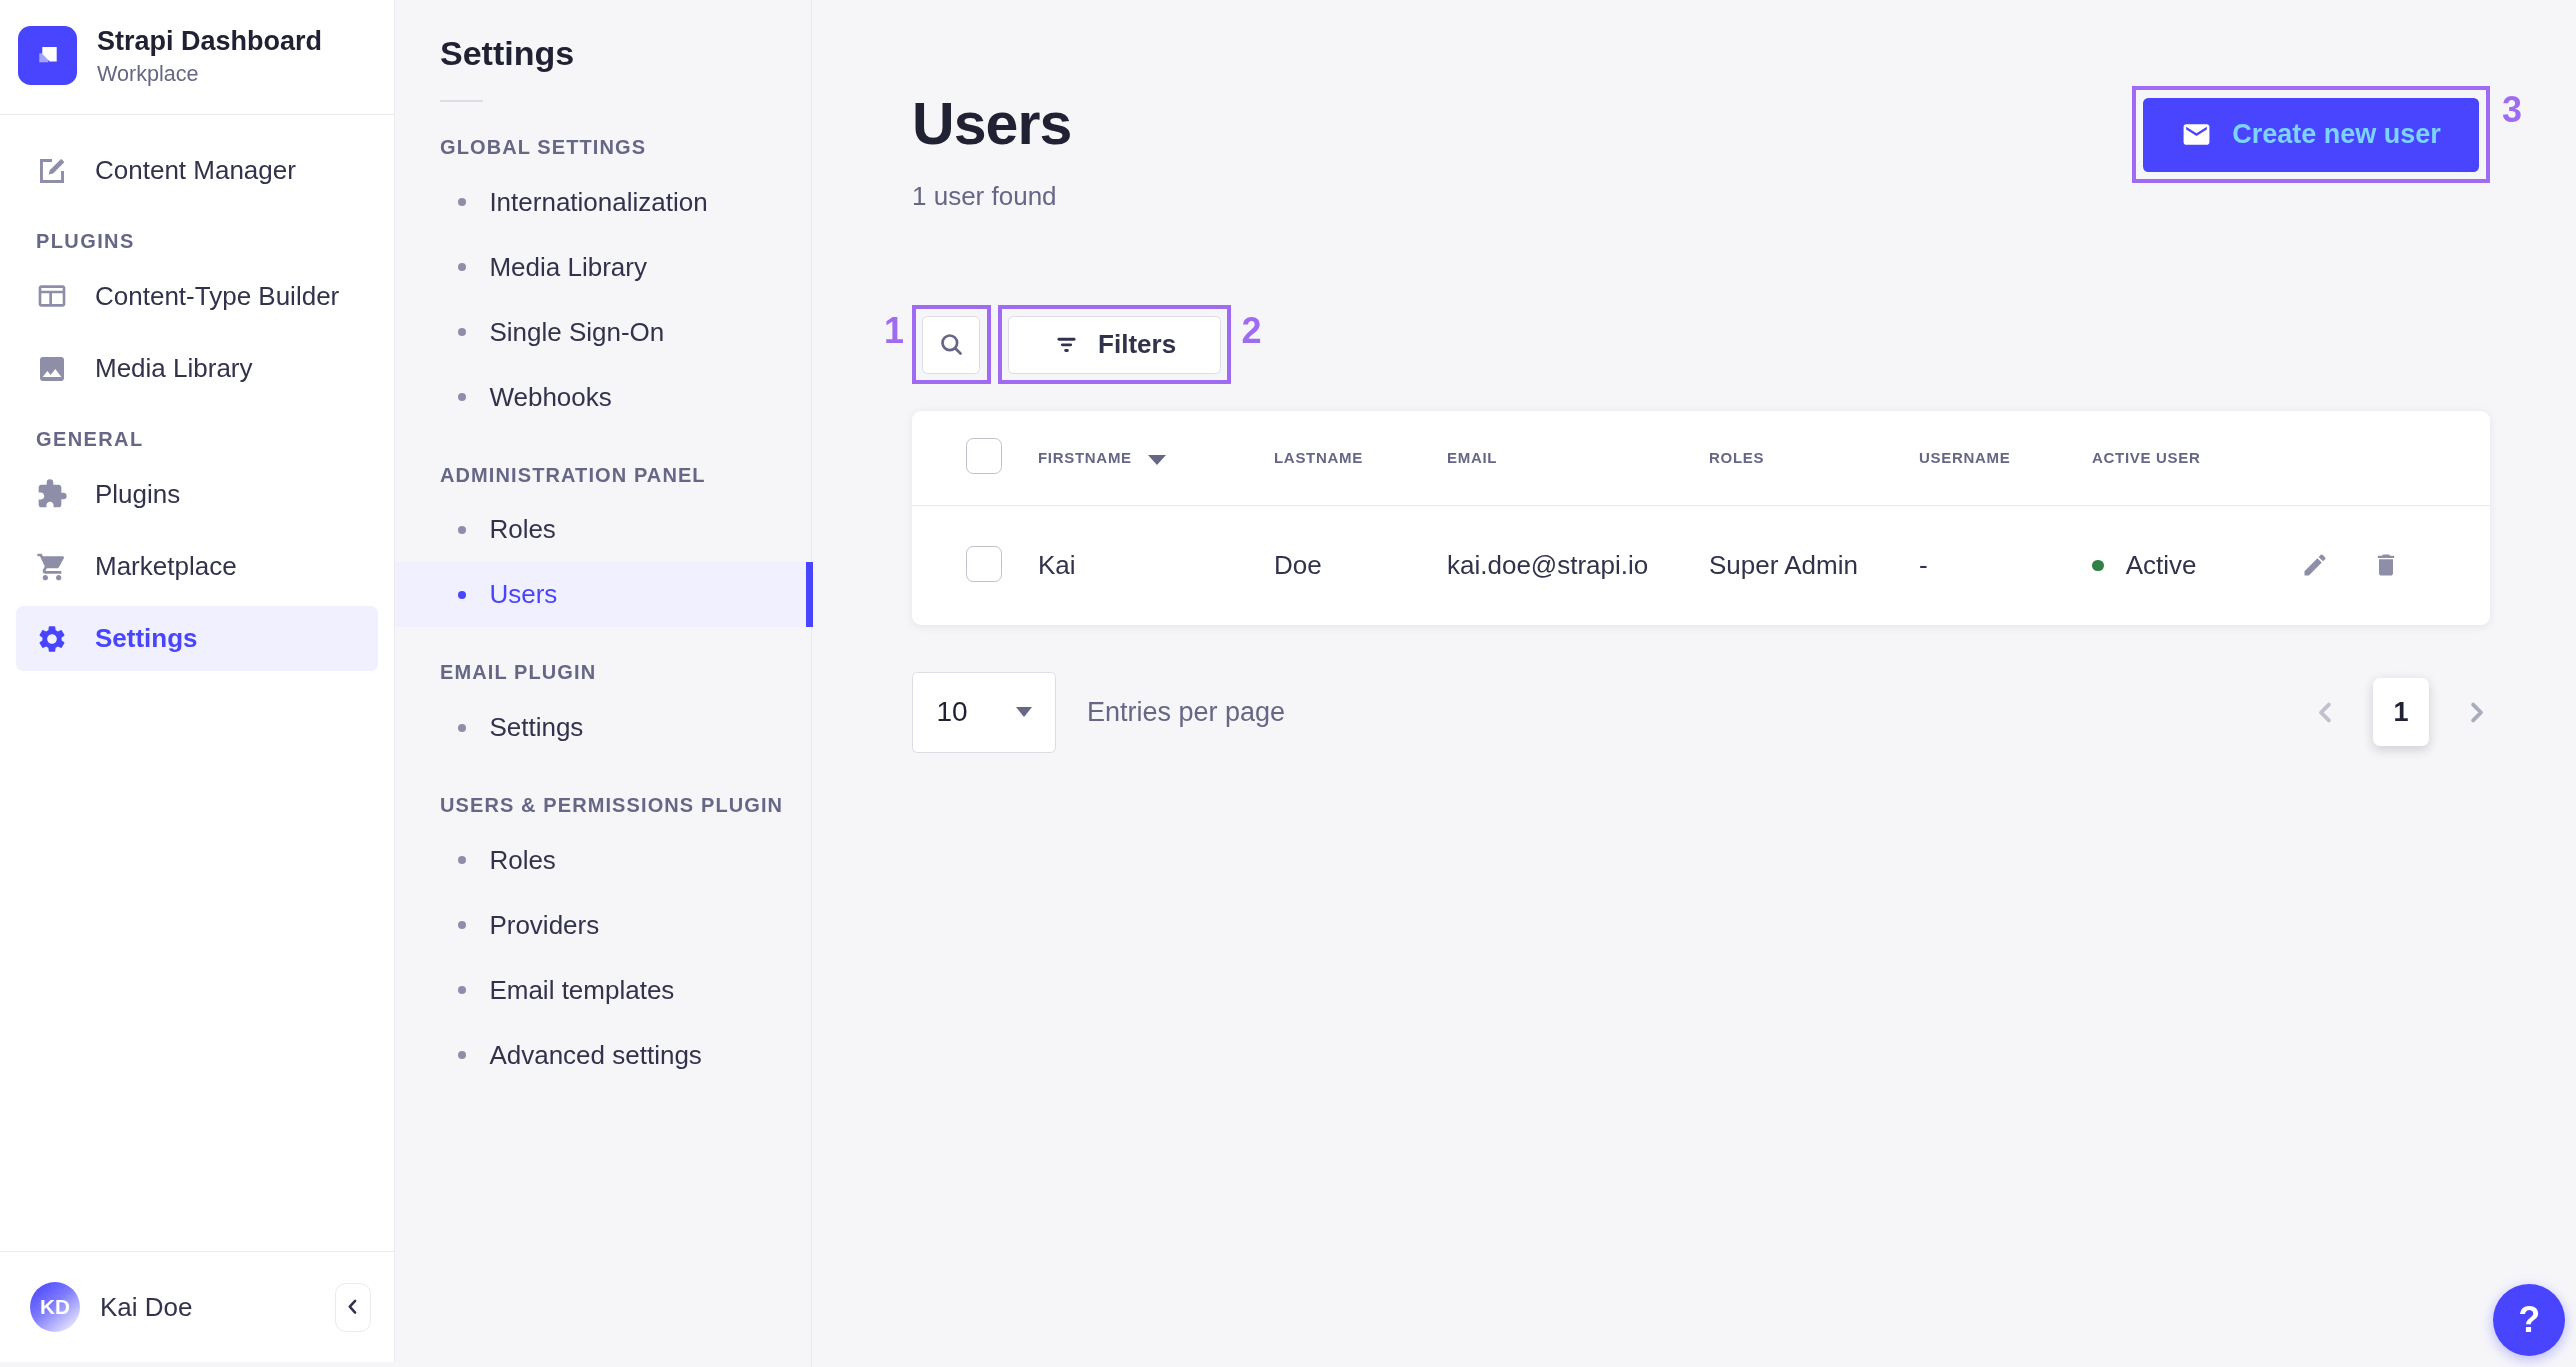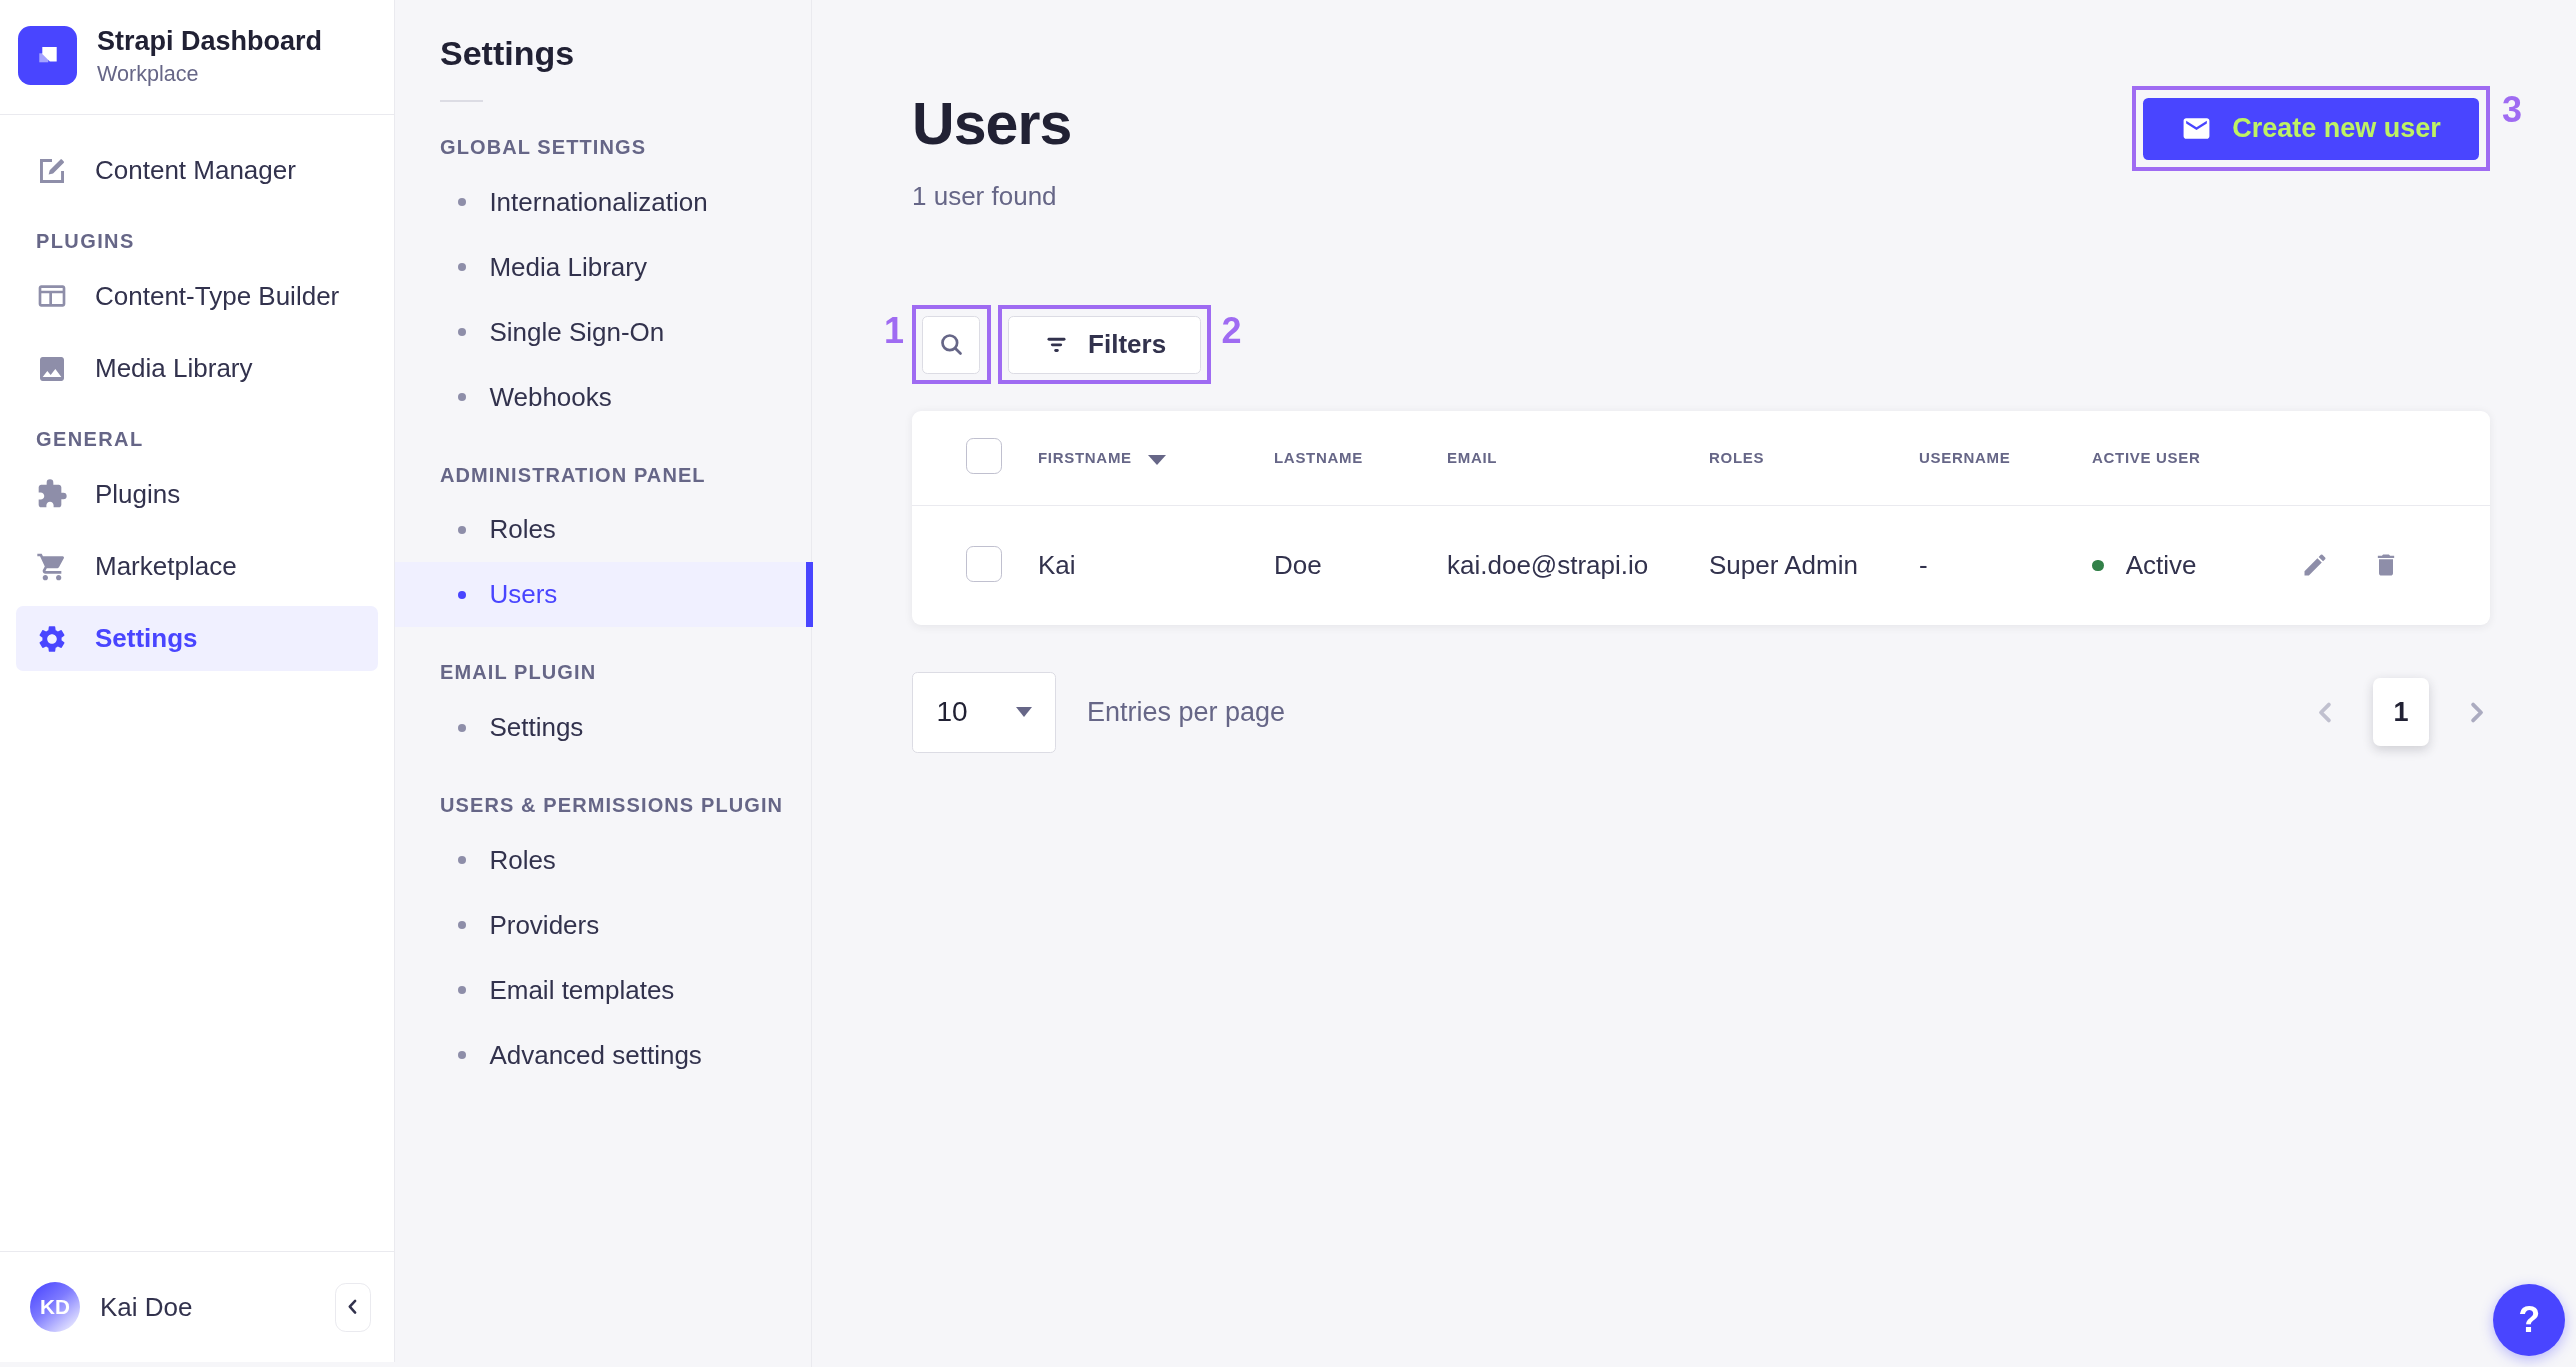--- a/index.html
+++ b/index.html
@@ -59,37 +59,37 @@
   
   .content { position:absolute; left:814px; top:0; right:0; bottom:0; padding:90px 86px 0 98px; }
   .page-header { display:flex; justify-content:space-between; align-items:flex-start; }
   .page-title { font-size:59px; font-weight:700; color:#212134; letter-spacing:-0.9px; }
   .page-subtitle { font-size:26px; color:#666687; margin-top:23.4px; }
 
   
   .ann { position:relative; border:4.5px solid #9F6BF2; display:inline-flex; }
   .ann-label { position:absolute; font-size:36px; font-weight:700; color:#9F6BF2; line-height:1; }
 
-  .create-btn { background:#4945FF; color:#bef264; border:none; border-radius:5.4px;
-    height:62px; padding:0 38px; display:flex; align-items:center; gap:20px;
+  .create-btn { background:#4945FF; color:#7dd3fc; border:none; border-radius:5.4px;
+    height:74px; padding:0 38px; display:flex; align-items:center; gap:20px;
     font-size:27px; font-weight:600; font-family:inherit; cursor:pointer; }
   .create-btn svg { width:31px; height:31px; fill:#FFFFFF; }
   .ann-create { padding:7.2px; margin-top:-3.6px; }
   .ann-create .ann-label { right:-36px; top:1.8px; }
 
   .toolbar { margin-top:93px; display:flex; align-items:flex-start; }
   .ann-search { padding:6.3px; }
   .ann-search .ann-label { left:-32px; top:3.6px; }
   .ann-filters { padding:6.3px; margin-left:7.2px; }
   .ann-filters .ann-label { right:-34px; top:3.6px; }
   .icon-btn { width:58px; height:58px; background:#FFFFFF; border:1.8px solid #DCDCE4; border-radius:5.4px;
     display:flex; align-items:center; justify-content:center; cursor:pointer; }
   .icon-btn svg { width:27px; height:27px; stroke:#666687; fill:none; stroke-width:2.4; }
   .filters-btn { height:58px; background:#FFFFFF; border:1.8px solid #DCDCE4; border-radius:5.4px;
-    padding:0 34px; display:flex; align-items:center; gap:18px; font-size:26px; font-weight:600;
+    padding:0 44px; display:flex; align-items:center; gap:18px; font-size:26px; font-weight:600;
     color:#32324D; font-family:inherit; cursor:pointer; }
   .filters-btn svg { width:27px; height:27px; fill:#32324D; }
 
   
   .table-card { margin-top:27px; background:#FFFFFF; border-radius:9px;
     box-shadow:0 1.8px 9px rgba(33,33,52,0.08); overflow:hidden; }
   .tgrid { display:grid; grid-template-columns:126px 236px 173px 262px 210px 173px 209px 1fr; align-items:center; }
   .thead { height:95px; border-bottom:1.8px solid #EAEAEF; }
   .th { font-size:15px; font-weight:700; color:#666687; letter-spacing:0.7px; }
   .trow { height:119px; }

